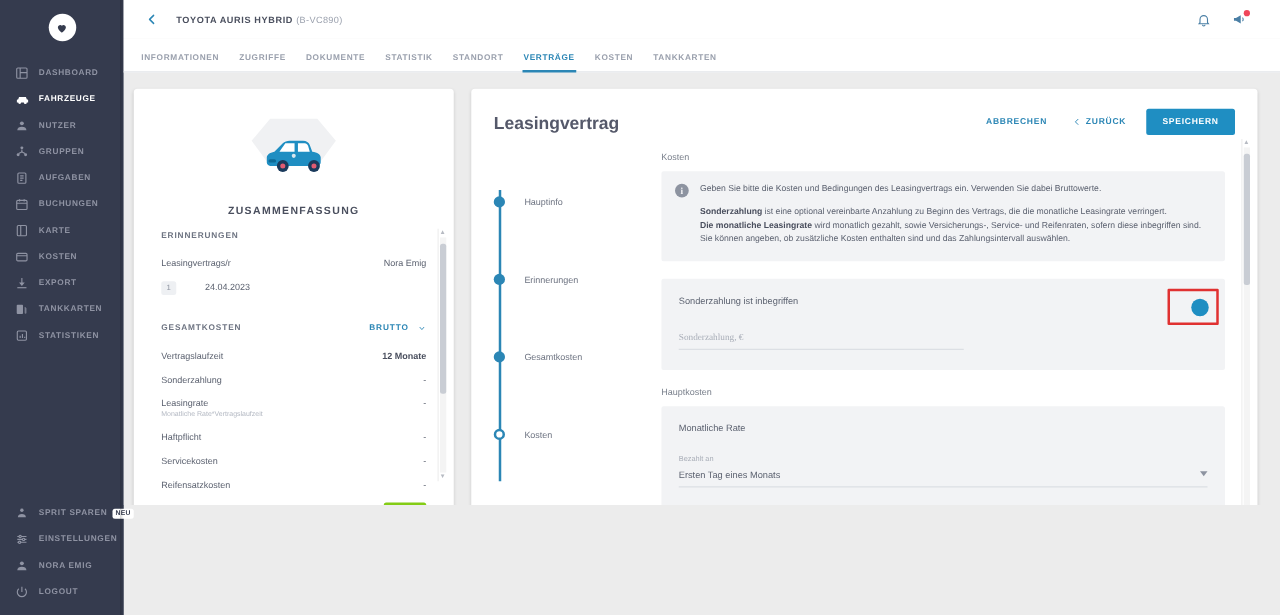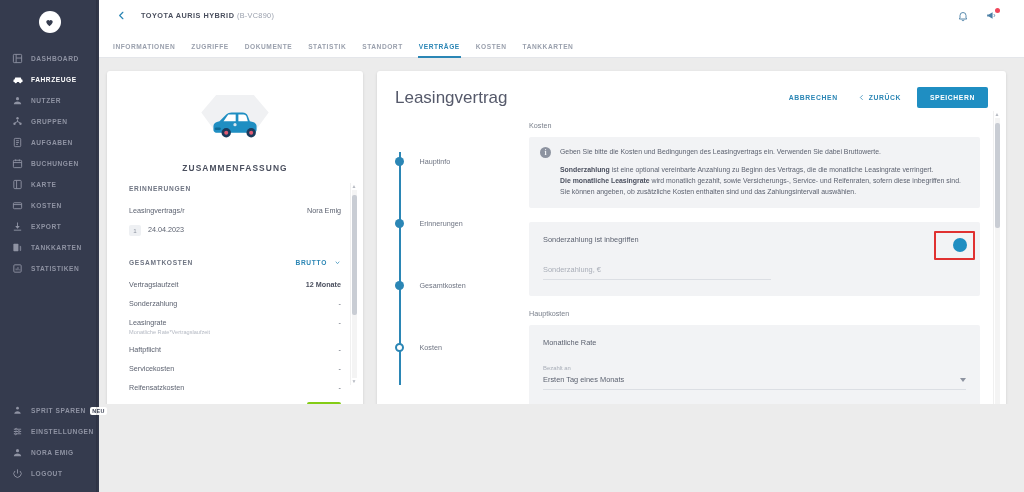--- a/index.html
+++ b/index.html
@@ -100,21 +100,21 @@
     font-size: 7.2px; color: #5c6270; padding: 5px 0; min-height: 19px;
   }
   .row .sub { display:block; font-size: 5.6px; color:#b4b9c3; margin-top: 2px; }
   .row .val { color: #5c6270; font-weight: 400; }
   .row .val.strong { font-weight: 700; color:#4a4f5e;margin-left:30px; }
   .pill-num {
     display:inline-flex; align-items:center; justify-content:center;
     min-width: 12px; height: 11px; border-radius: 2px; background: #eef0f3;
     color: #8d93a0; font-size: 6.2px; margin-right: 7px; padding: 0 3px;
   }
-  .row.inline-left { justify-content: flex-start; }
+  .row.inline-left { justify-content: flex-start; gap: 16px; }
   .total-row {
     display:flex; align-items:center; justify-content: space-between;
     padding: 5px 22px 12px 22px; font-size: 7.6px; font-weight: 700; color: #4a4f5e;
   }
   .total-val { background: #84cc16; border-radius: 2px; padding: 3px 8px; font-size: 7.2px; color:#5c6270; }
 
   .vscroll {
     position: absolute; width: 7px; background: #fff;
     border-left: 1px solid #f0f0f0;
     display: flex; flex-direction: column; align-items: center; justify-content: space-between;
@@ -124,21 +124,21 @@
   .vscroll .thumb { position: absolute; width: 5px; background: #c9cdd4; border-radius: 2px; }
 
   
   .form-card {
     flex: 1 1 auto; background: #fff; border-radius: 3px;
     box-shadow: 0 1px 3px rgba(0,0,0,.13); height: 345px;
     position: relative; display: flex; flex-direction: column;
     padding: 14px 0 0 0;
   }
   .form-head { display: flex; align-items: center; padding: 0 18px 0 18px; height: 26px; }
-  .form-title { font-size: 17px; color: #55596a; font-weight: 400; }
+  .form-title { font-size: 14px; color: #55596a; font-weight: 700; }
   .form-head-spacer { flex: 1 1 auto; }
   .btn-text {
     font-size: 6.8px; font-weight: 700; letter-spacing: .6px; text-transform: uppercase;
     color: #2b86b5; cursor: pointer; padding: 6px 10px; background:none; border:none;
     font-family: inherit;
   }
   .btn-back { display: flex; align-items: center; gap: 4px; }
   .btn-primary {
     background: #1f8ec2; color: #fff; font-size: 6.8px; font-weight: 700;
     letter-spacing: .6px; text-transform: uppercase; border: none; border-radius: 2px;
@@ -190,21 +190,21 @@
   }
   .toggle-highlight {
     position: absolute; right: -9px; top: -9px; width: 41px; height: 29px;
     border: 2.5px solid #e03131; border-radius: 1px; pointer-events: none;
   }
   .tog-wrap { position: relative; }
 
   .underline-input {
     border: none; border-bottom: 1px solid #dcdfe4; background: transparent;
     font-size: 7.4px; color: #9aa0ad; padding: 4px 0 5px 0; outline: none;
-    width: 100%; font-family: Liberation Sans, sans-serif;
+    width: 100%; font-family: Liberation Serif, serif;
   }
   .underline-input::placeholder { color: #a9aeb8; }
   .field-col { display: flex; flex-direction: column; }
   .mini-label { font-size: 5.9px; color: #a9aeb8; margin-bottom: 1px; }
   .select-fake {
     border-bottom: 1px solid #dcdfe4; display: flex; align-items: center;
     justify-content: space-between; padding: 3px 0 5px 0; font-size: 7.4px; color: #5c6270;
     cursor: pointer;
   }
   .caret { width: 0; height: 0; border-left: 3.5px solid transparent; border-right: 3.5px solid transparent; border-top: 4px solid #8d93a0; }

